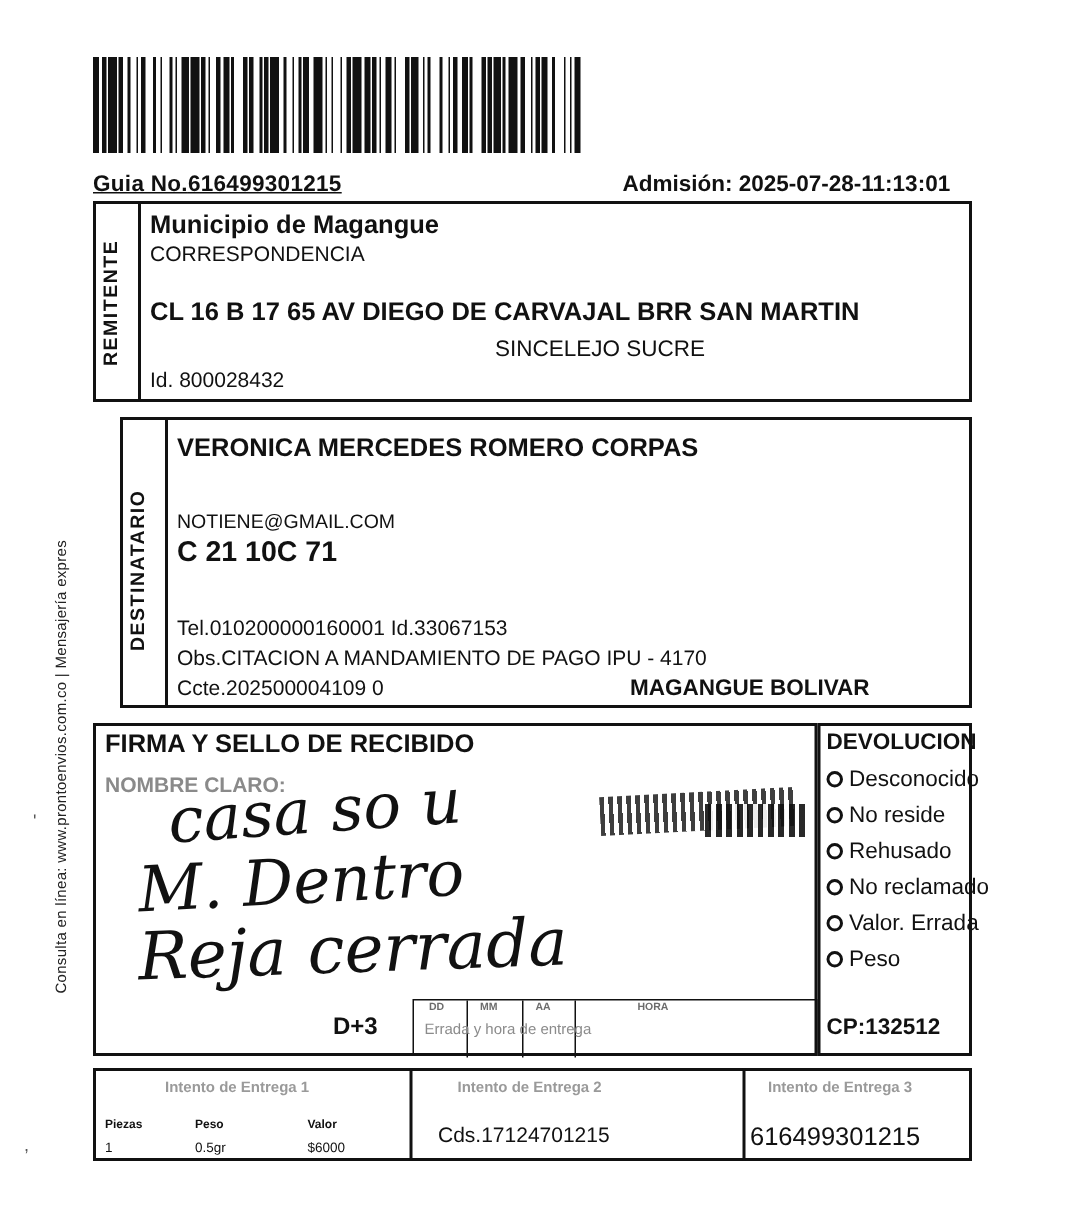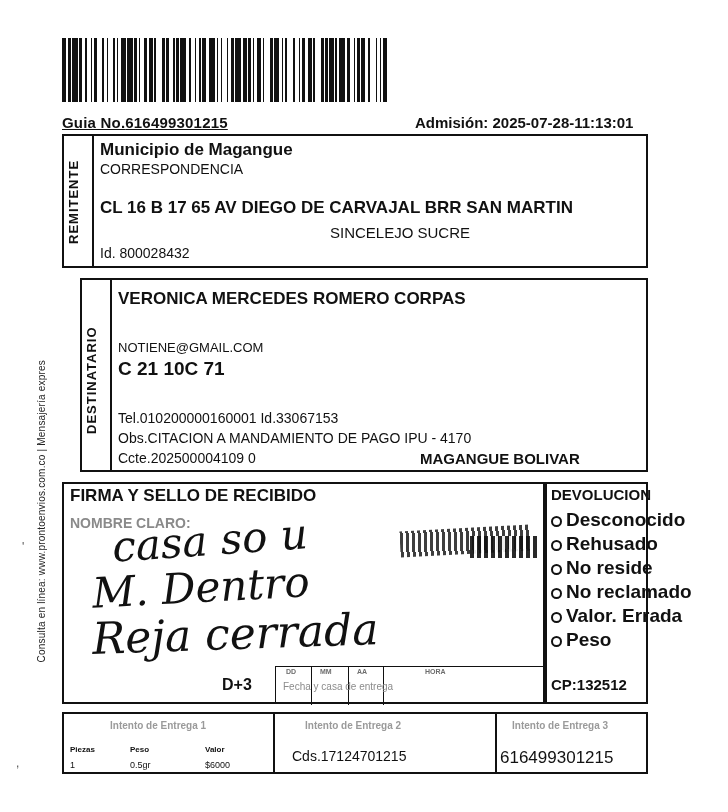--- a/index.html
+++ b/index.html
@@ -97,21 +97,21 @@
   .smudge2{
     position:absolute;left:470px;top:536px;width:70px;height:22px;
     background:repeating-linear-gradient(90deg,#111 0 4px,#fff 4px 7px);
     opacity:.9;
   }
 
   
   #dev-box{left:545px;top:482px;width:103px;height:222px;}
   .dev-title{position:absolute;left:551px;top:486px;font-size:15px;font-weight:bold;}
   .dev-list{position:absolute;left:551px;top:508px;width:100px;}
-  .dev-item{font-size:19px;font-weight:bold;line-height:24px;white-space:nowrap;}
+  .dev-item{font-size:15px;font-weight:normal;line-height:24px;white-space:nowrap;}
   .dev-item .o{display:inline-block;width:11px;height:11px;border:2px solid #111;border-radius:50%;margin-right:4px;box-sizing:border-box;vertical-align:-1px;}
   .dev-cp{position:absolute;left:551px;top:676px;font-size:15px;font-weight:bold;}
 
   
   #att-box{left:62px;top:712px;width:586px;height:62px;}
   .att-div{position:absolute;top:712px;width:2px;height:62px;background:#111;}
   .att-head{position:absolute;font-size:10px;font-weight:bold;color:#9a9a9a;top:720px;}
   .att1h{left:110px;}
   .att2h{left:305px;}
   .att3h{left:512px;}
@@ -308,28 +308,28 @@
 
   <div class="box" id="fecha-hora-box">
       <div class="fh-div" style="position: absolute; left: 35px; top: 0px; height: 38px;"></div>
       <div class="fh-div" style="position: absolute; left: 72px; top: 0px; height: 38px;"></div>
       <div class="fh-div" style="position: absolute; left: 107px; top: 0px; height: 38px;"></div>
     </div>
   <div class="fh-head fh-dd">DD</div>
   <div class="fh-head fh-mm">MM</div>
   <div class="fh-head fh-aa">AA</div>
   <div class="fh-head fh-hora">HORA</div>
-  <div class="fh-sub">Fecha y casa de entrega</div>
+  <div class="fh-sub">Errada y hora de entrega</div>
 
   <div class="box" id="dev-box"></div>
   <div class="dev-title">DEVOLUCION</div>
   <div class="dev-list" id="dev-list">
       <div class="dev-item"><span class="o"></span><span>Desconocido</span></div>
+      <div class="dev-item"><span class="o"></span><span>No reside</span></div>
       <div class="dev-item"><span class="o"></span><span>Rehusado</span></div>
-      <div class="dev-item"><span class="o"></span><span>No reside</span></div>
       <div class="dev-item"><span class="o"></span><span>No reclamado</span></div>
       <div class="dev-item"><span class="o"></span><span>Valor. Errada</span></div>
       <div class="dev-item"><span class="o"></span><span>Peso</span></div>
     </div>
   <div class="dev-cp">CP:132512</div>
 
   <div class="box" id="att-box"></div>
   <div class="att-div" style="left:273px;"></div>
   <div class="att-div" style="left:495px;"></div>
   <div class="att-head att1h">Intento de Entrega 1</div>

